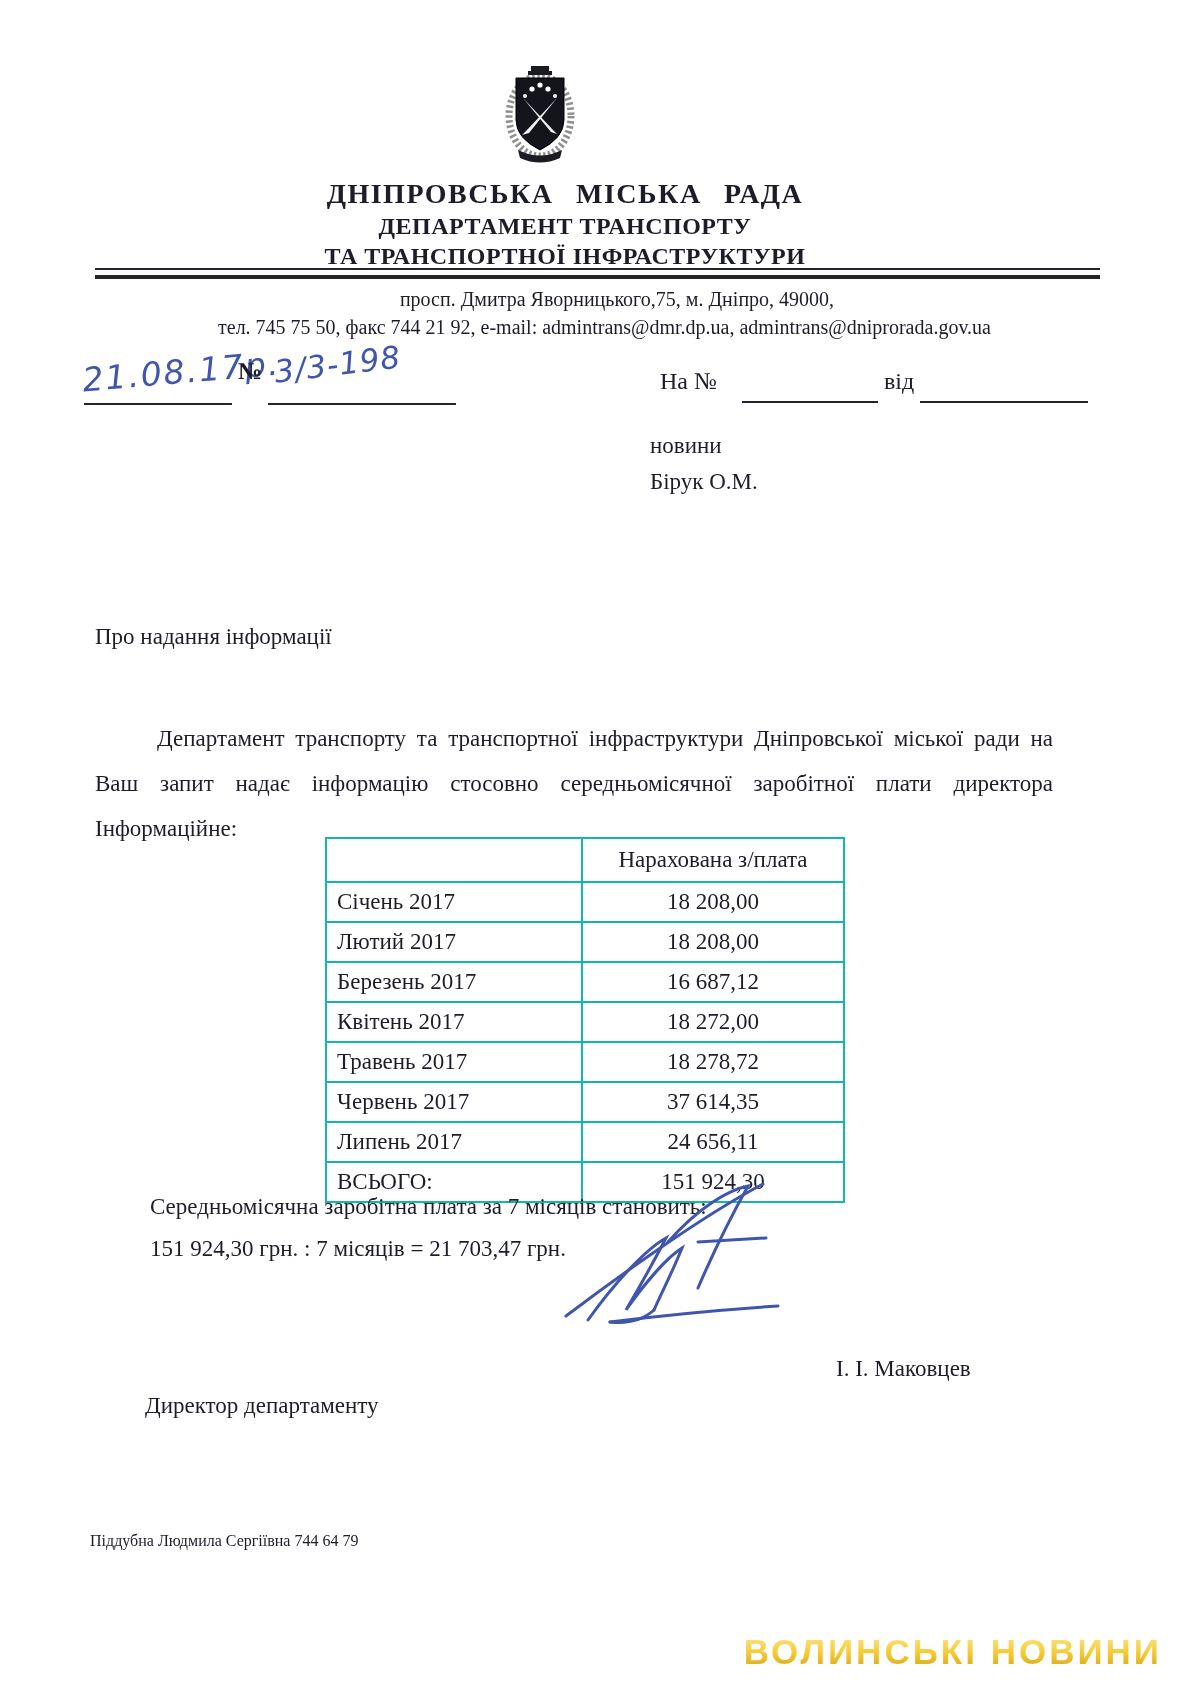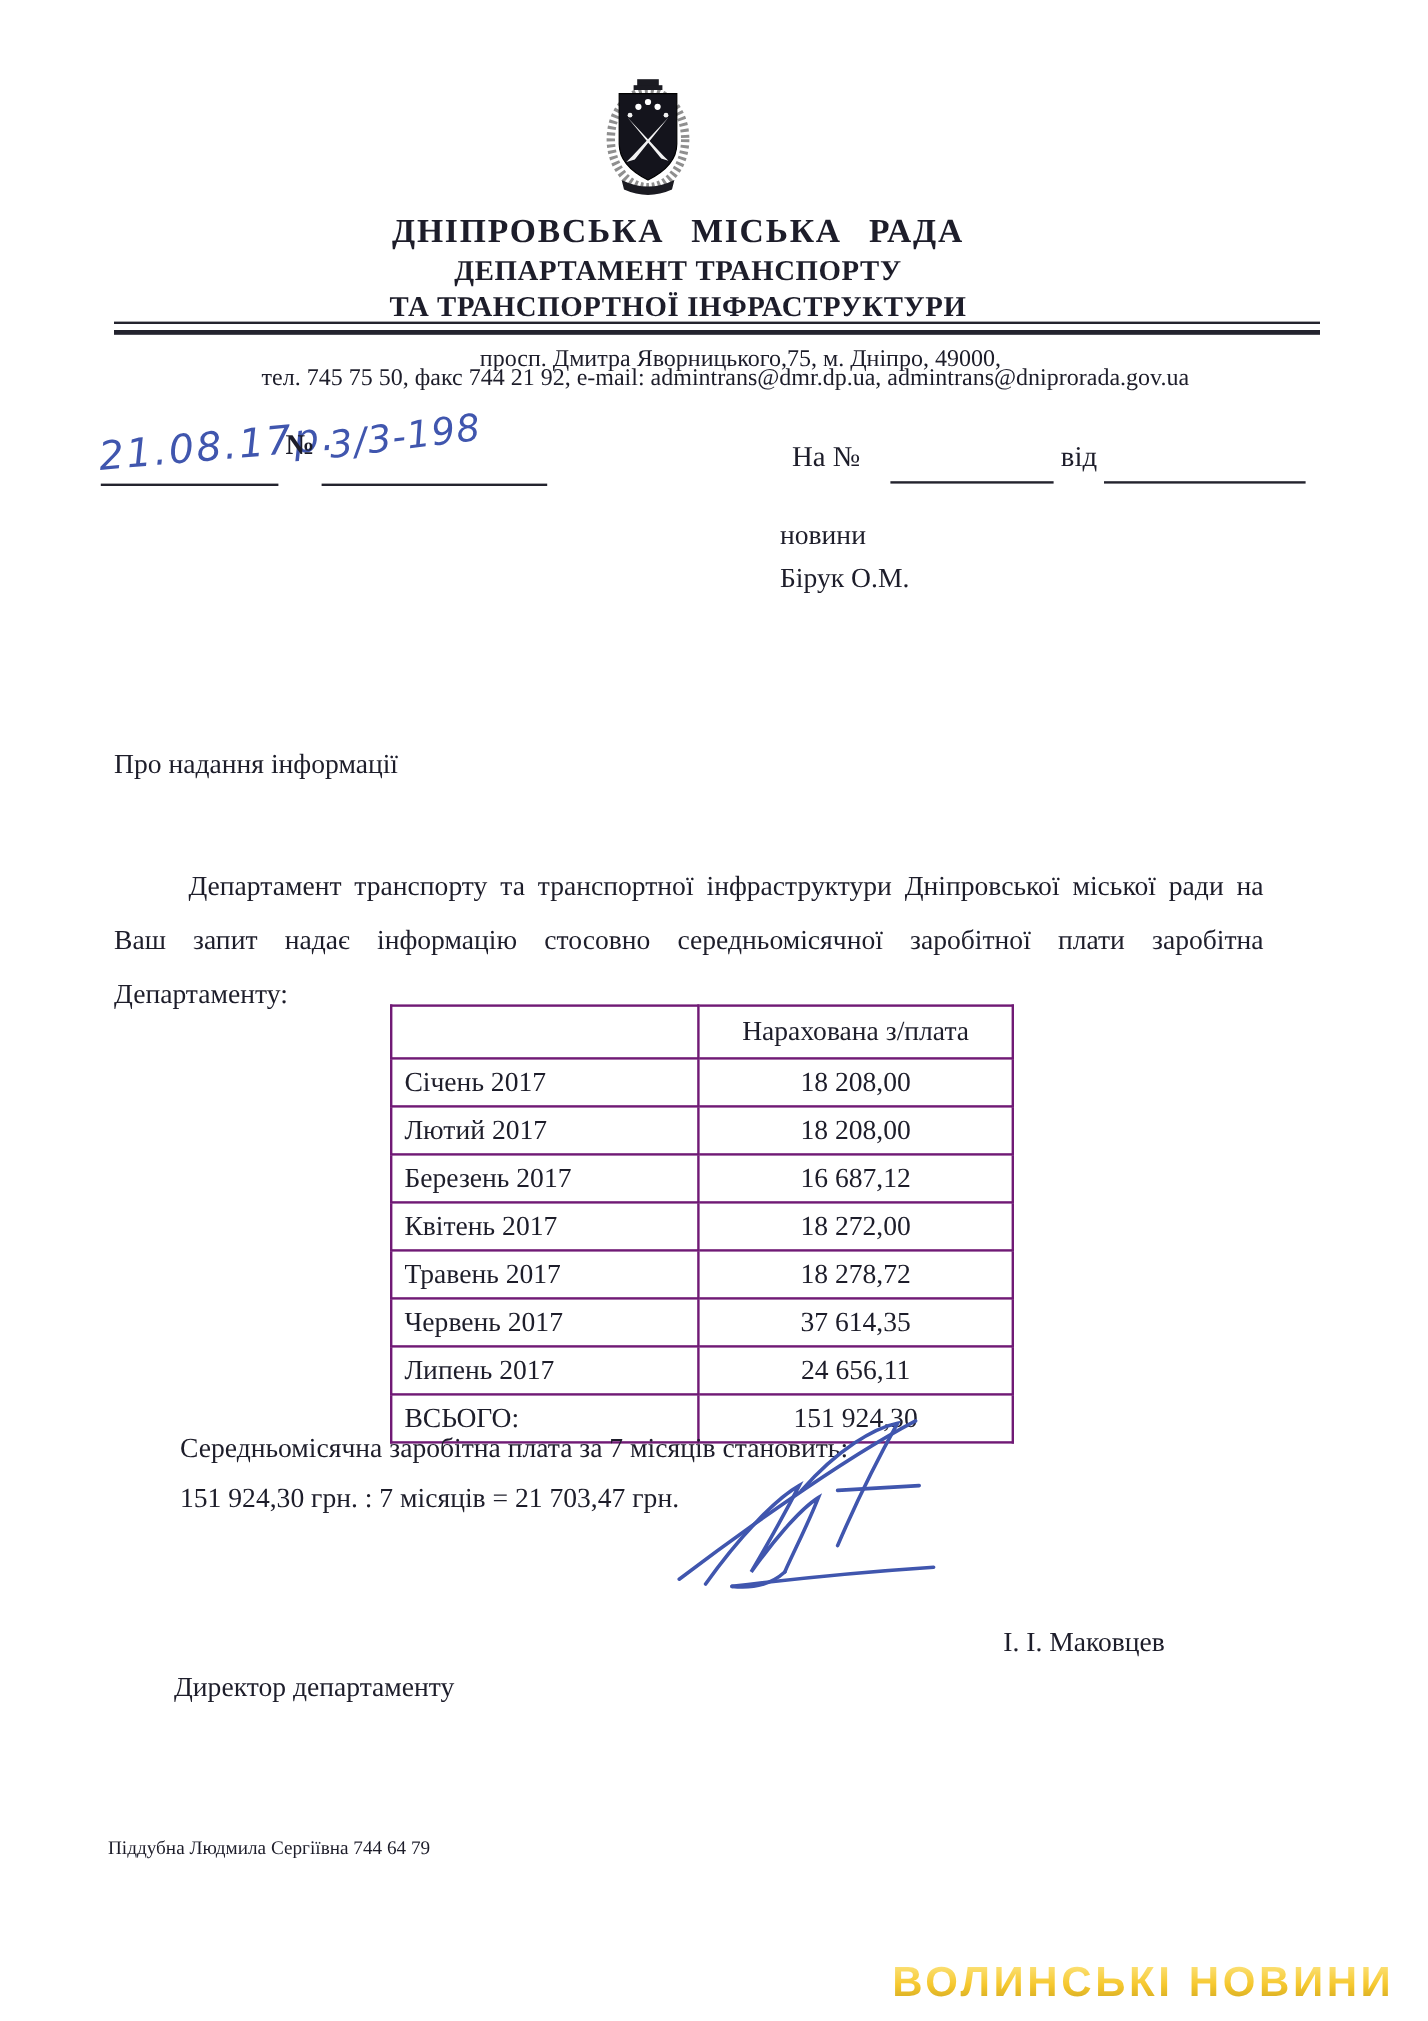--- a/index.html
+++ b/index.html
@@ -9,21 +9,21 @@
   }
   .abs{position:absolute;}
   
   .org-block{left:0;right:60px;top:176px;text-align:center;line-height:1.25;}
   .org-line1{font-size:28px;font-weight:bold;letter-spacing:1.5px;word-spacing:14px;}
   .org-line2,.org-line3{font-size:24px;font-weight:bold;letter-spacing:.5px;}
   .double-rule{left:95px;top:268px;width:1005px;height:5px;
     border-top:2px solid #23232e;border-bottom:4px solid #23232e;}
   .addr{left:0;right:0;text-align:center;font-size:20px;}
   .addr1{top:288px;padding-left:44px;}
-  .addr2{top:304px;padding-left:19px;}
+  .addr2{top:316px;padding-left:19px;}
   
   .hand{color:#4056ae;font-style:italic;font-family:"DejaVu Sans",sans-serif;}
   .hand-date{left:82px;top:352px;font-size:33px;transform:rotate(-5deg);letter-spacing:2px;}
   .no-sign{left:238px;top:358px;font-size:24px;font-weight:bold;}
   .hand-number{left:274px;top:346px;font-size:31px;transform:rotate(-7deg);letter-spacing:1px;}
   .uline{border-bottom:2px solid #23232e;height:1px;}
   .ul-date{left:84px;top:402px;width:148px;}
   .ul-number{left:268px;top:402px;width:188px;}
   .reply-label{left:660px;top:368px;font-size:24px;}
   .ul-reply1{left:742px;top:400px;width:136px;}
@@ -31,21 +31,21 @@
   .ul-reply2{left:920px;top:400px;width:168px;}
   
   .recipient{left:650px;top:428px;width:430px;font-size:23px;line-height:36px;}
   
   .subject{left:95px;top:624px;font-size:23px;}
   
   .body-par{left:95px;top:716px;width:958px;font-size:23px;line-height:45px;
     text-align:justify;text-indent:62px;}
   
   .sal-table{left:325px;top:837px;border-collapse:collapse;}
-  .sal-table td,.sal-table th{border:2px solid #701a75;font-size:23px;font-weight:normal;}
+  .sal-table td,.sal-table th{border:2px solid #14b8a6;font-size:23px;font-weight:normal;}
   .sal-table .c1{width:238px;text-align:left;padding:4px 6px 4px 10px;}
   .sal-table .c2{width:248px;text-align:center;padding:4px 6px;}
   .sal-table .hdr td{height:34px;}
   .sal-table tr td{height:30px;}
   
   .sum1{left:150px;top:1194px;font-size:23px;}
   .sum2{left:150px;top:1236px;font-size:23px;}
   
   .sig-title{left:145px;top:1356px;font-size:23px;margin-top:37px;}
   .sig-name{left:836px;top:1356px;font-size:23px;}
@@ -99,21 +99,21 @@
 <div class="abs reply-from">від</div>
 <div class="abs uline ul-reply2"></div>
 
 <div class="abs recipient">
   <div>новини</div>
   <div>Бірук О.М.</div>
 </div>
 
 <div class="abs subject">Про надання інформації</div>
 
-<div class="abs body-par">Департамент транспорту та транспортної інфраструктури Дніпровської міської ради на Ваш запит надає інформацію стосовно середньомісячної заробітної плати заробітна Департаменту:</div>
+<div class="abs body-par">Департамент транспорту та транспортної інфраструктури Дніпровської міської ради на Ваш запит надає інформацію стосовно середньомісячної заробітної плати директора Інформаційне:</div>
 
 <table class="abs sal-table">
   <tbody>
       <tr class="hdr">
     <td class="c1"></td>
     <td class="c2">Нарахована з/плата</td>
   </tr>
   <tr>
     <td class="c1">Січень 2017</td>
     <td class="c2">18 208,00</td>

